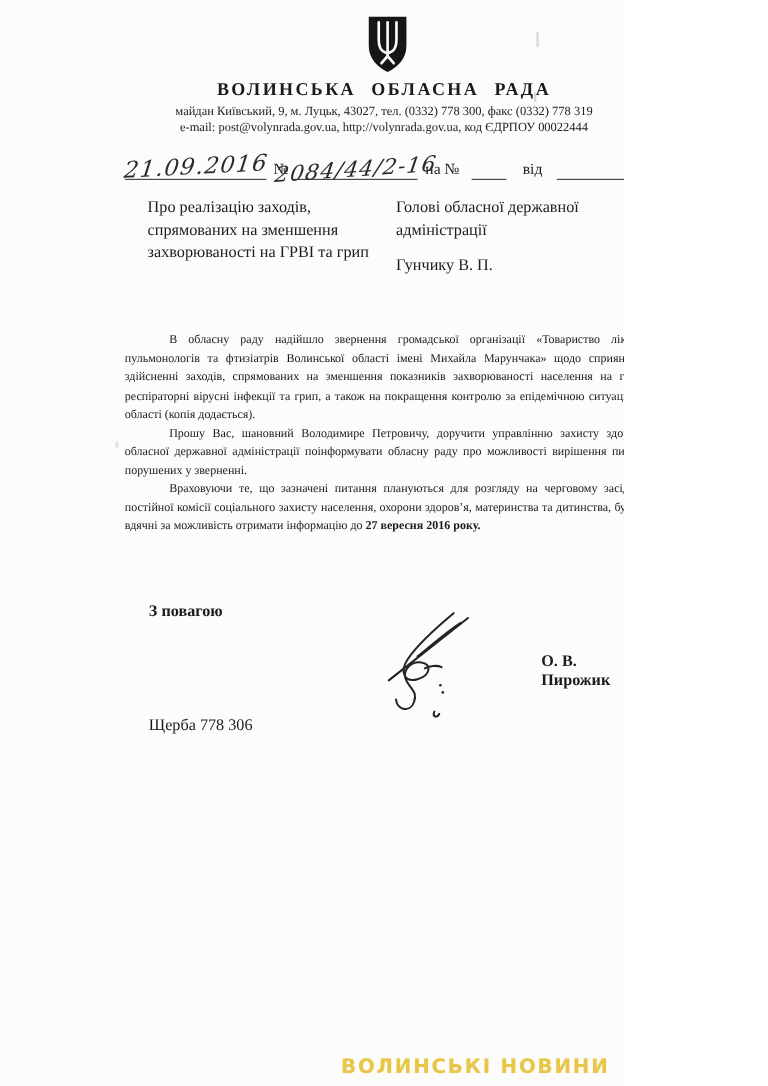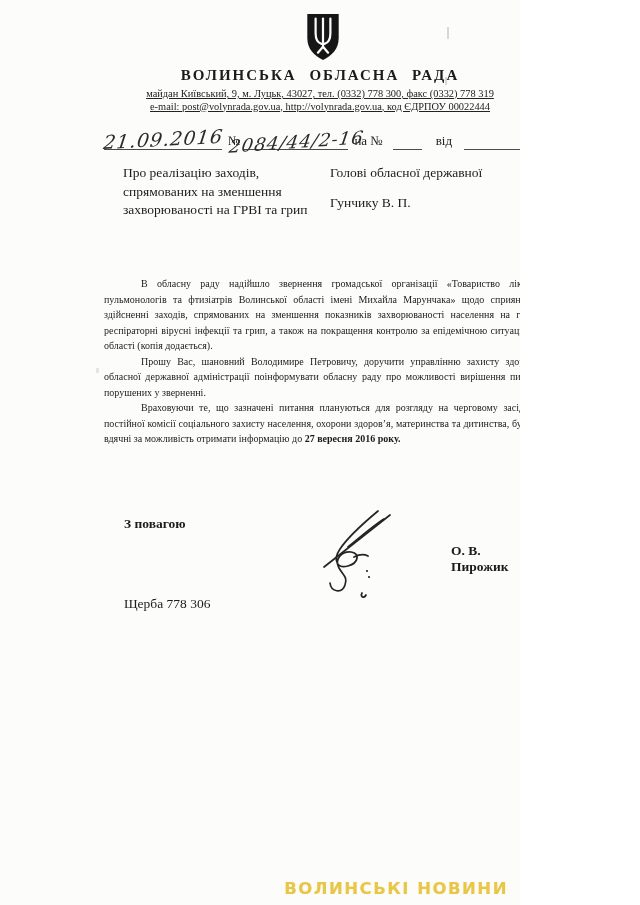--- a/index.html
+++ b/index.html
@@ -19,21 +19,21 @@
     color:var(--color-ink,#1b1b1b);
   }
   
   .emblem{position:absolute;left:304px;top:13px;width:38px;height:48px;}
   .org-name{
     position:absolute;top:67px;left:0;width:640px;text-align:center;
     font-weight:bold;font-size:15px;letter-spacing:2px;word-spacing:7px;
   }
   .address{
     position:absolute;top:88px;left:70px;width:500px;text-align:center;
-    font-size:10.4px;line-height:12.5px;color:#222;text-decoration:underline;
+    font-size:10.4px;line-height:12.5px;color:#222;
   }
   
   .ref-line{
     position:absolute;top:124px;left:104px;width:438px;height:26px;
     display:flex;align-items:flex-end;font-size:13px;
   }
   .seg{border-bottom:1.2px solid #4a4a4a;height:100%;display:flex;align-items:flex-end;justify-content:center;}
   .seg-date{width:118px;}
   .seg-num{width:104px;}
   .seg-blank1{flex:1;margin:0 8px 0 6px;}
@@ -55,21 +55,21 @@
     position:absolute;top:255px;left:104px;width:438px;text-align:center;
     font-weight:bold;font-size:13.8px;
   }
   .letter-body{
     position:absolute;top:276px;left:104px;width:438px;
     font-size:10px;line-height:15.5px;text-align:justify;
   }
   .letter-body p{text-indent:37px;}
   .letter-body .b{font-weight:bold;}
   
-  .closing{position:absolute;top:501px;left:124px;font-size:13.5px;font-weight:bold;margin-top:15px;}
+  .closing{position:absolute;top:501px;left:124px;font-size:13.5px;font-weight:bold;}
   .position{position:absolute;top:525px;left:124px;font-size:13.5px;font-weight:bold;line-height:18.5px;}
   .sig-scribble{position:absolute;left:318px;top:505px;width:82px;height:96px;}
   .signer-name{position:absolute;top:543px;left:451px;font-size:13.5px;font-weight:bold;}
   .contact{position:absolute;top:596px;left:124px;font-size:13.5px;}
   
   .watermark{
     position:absolute;right:12px;bottom:7px;
     font-family:"DejaVu Sans","Liberation Sans",sans-serif;
     font-weight:bold;font-size:16.5px;letter-spacing:1.5px;
     color:var(--color-watermark,#e8c64a);
@@ -122,20 +122,21 @@
   </div>
 
   <div class="subject">
     <div>Про реалізацію заходів,</div>
     <div>спрямованих на зменшення</div>
     <div>захворюваності на ГРВІ та грип</div>
   </div>
 
   <div class="addressee">
     <div>Голові обласної державної</div>
+    <div>адміністрації</div>
     <div class="name">Гунчику В. П.</div>
   </div>
 
 
   <div class="letter-body">
     <p>В обласну раду надійшло звернення громадської організації «Товариство лікарів-пульмонологів та фтизіатрів Волинської області імені Михайла Марунчака» щодо сприяння у здійсненні заходів, спрямованих на зменшення показників захворюваності населення на гострі респіраторні вірусні інфекції та грип, а також на покращення контролю за епідемічною ситуацією в області (копія додається).</p>
     <p>Прошу Вас, шановний Володимире Петровичу, доручити управлінню захисту здоров’я обласної державної адміністрації поінформувати обласну раду про можливості вирішення питань, порушених у зверненні.</p>
     <p><span>Враховуючи те, що зазначені питання плануються для розгляду на черговому засіданні постійної комісії соціального захисту населення, охорони здоров’я, материнства та дитинства, будемо вдячні за можливість отримати інформацію до </span><span class="b">27 вересня 2016 року.</span></p>
   </div>
 

